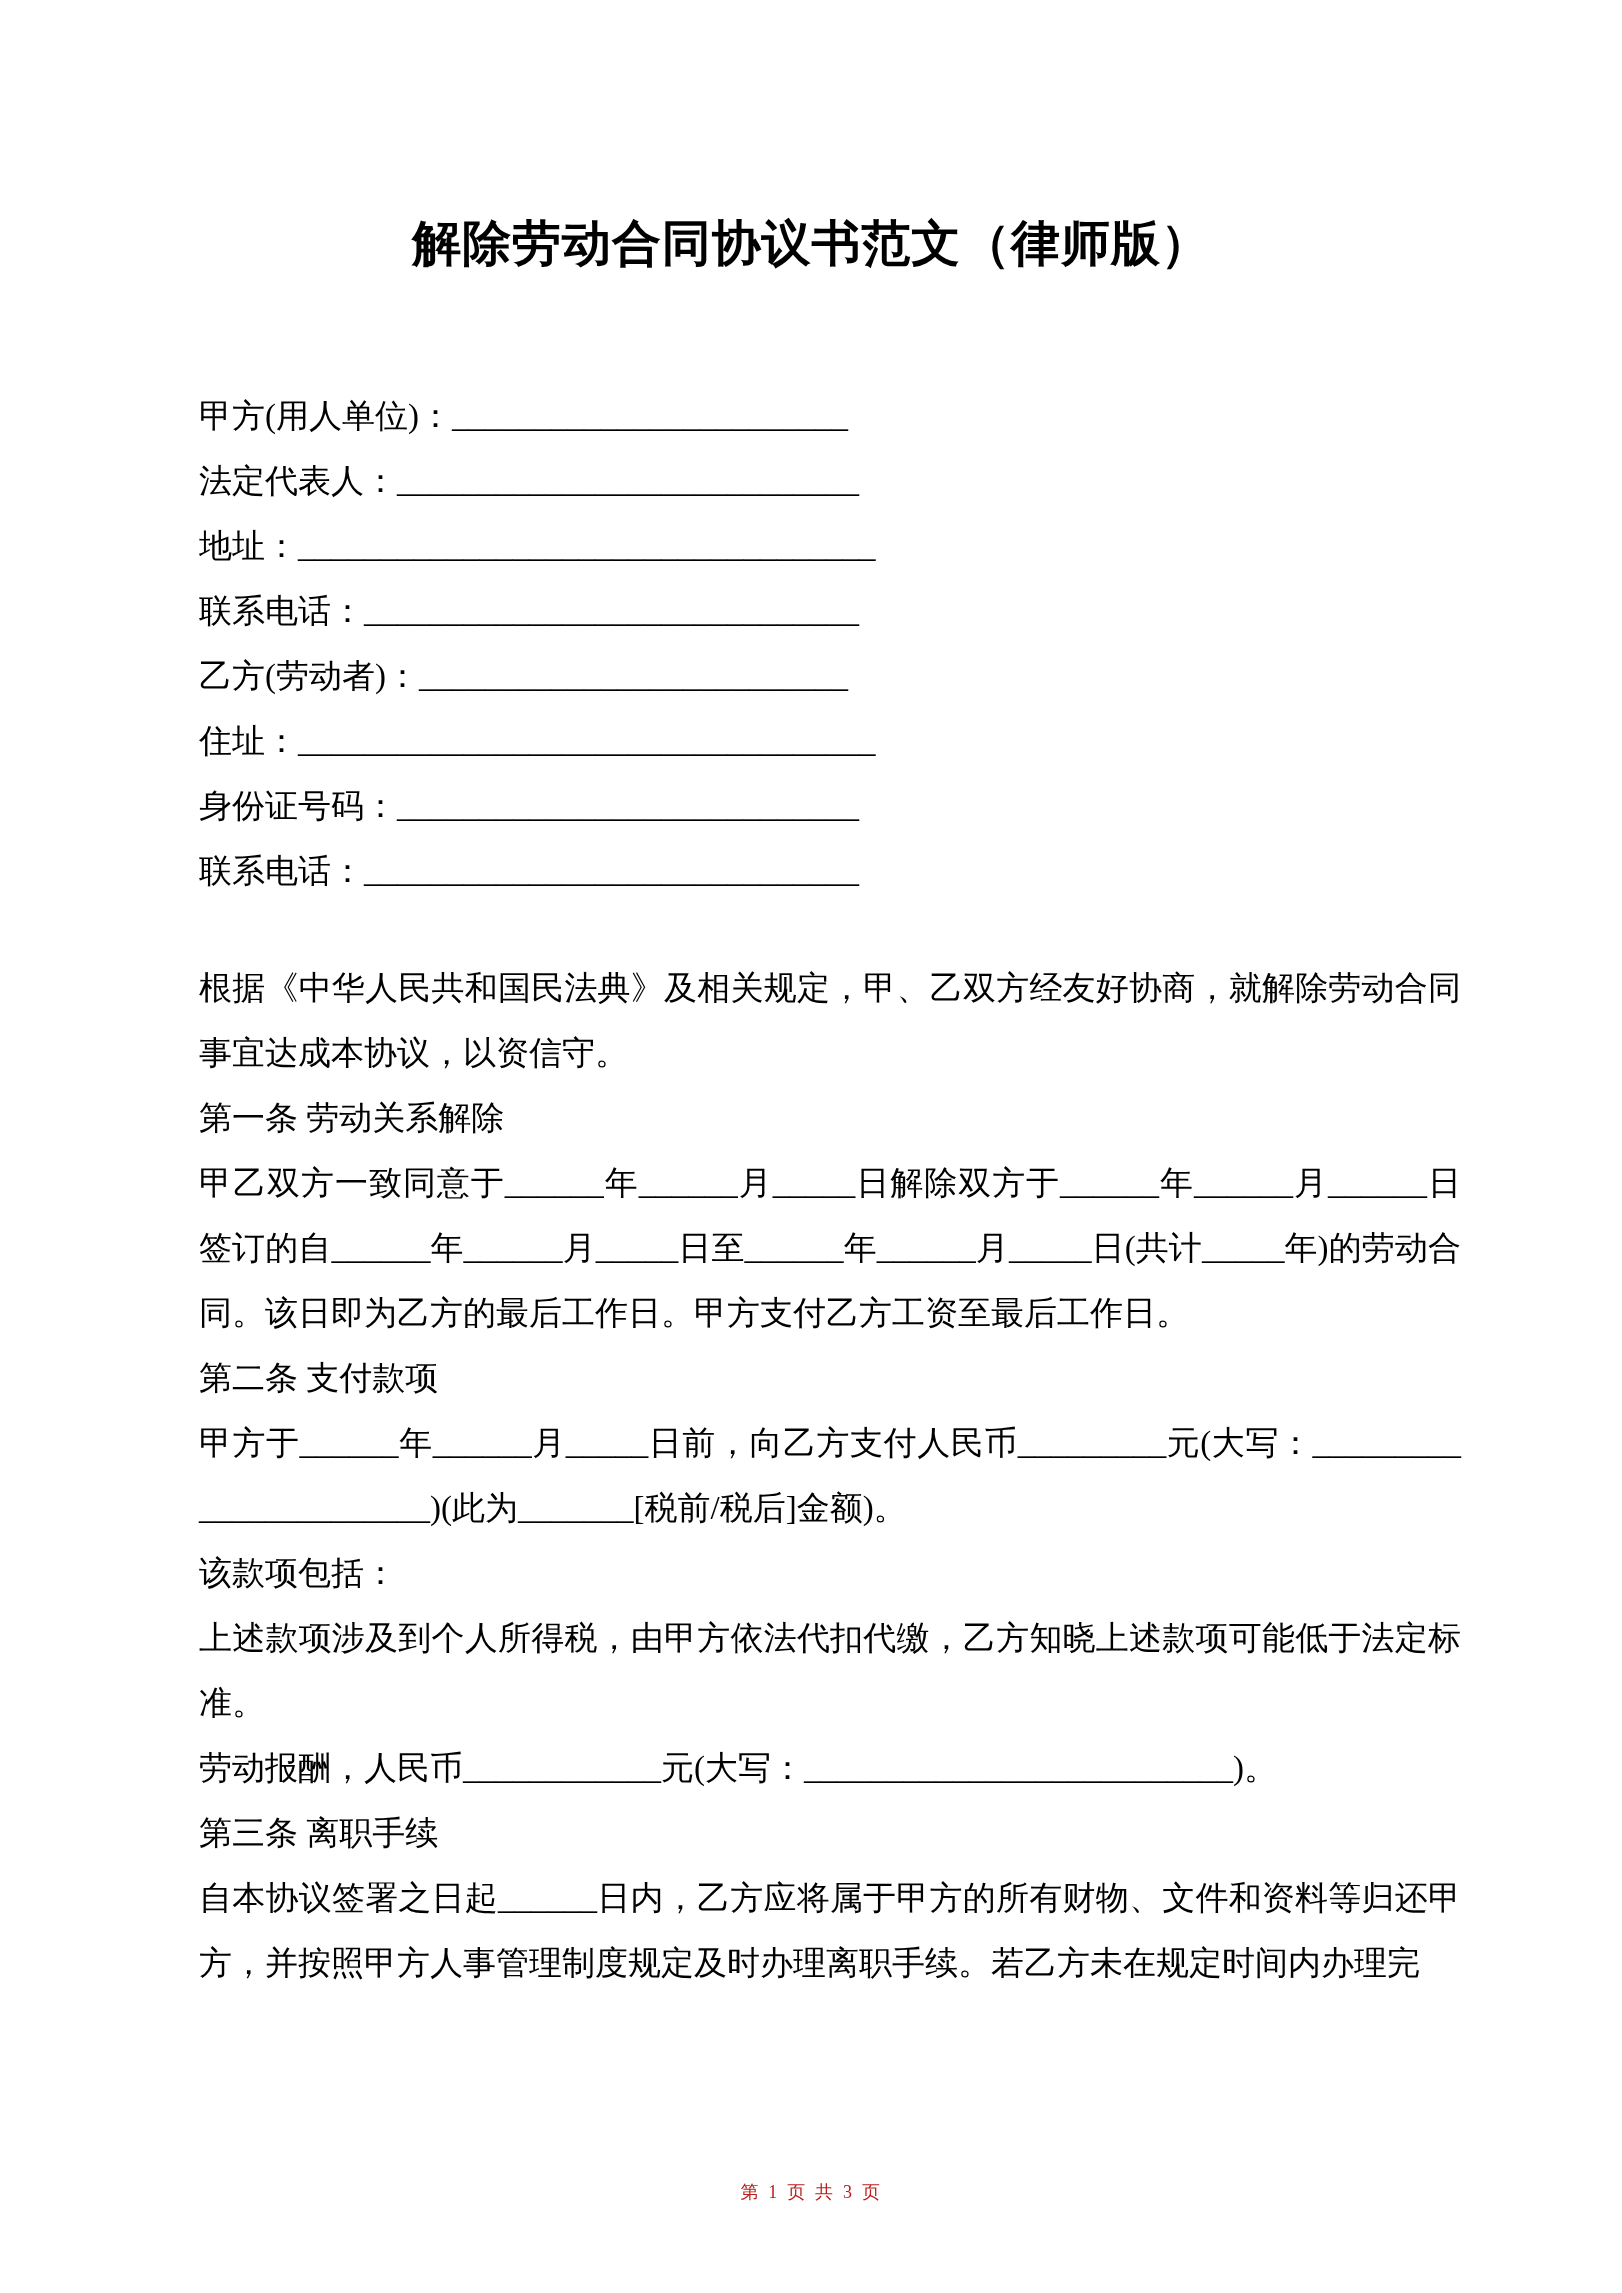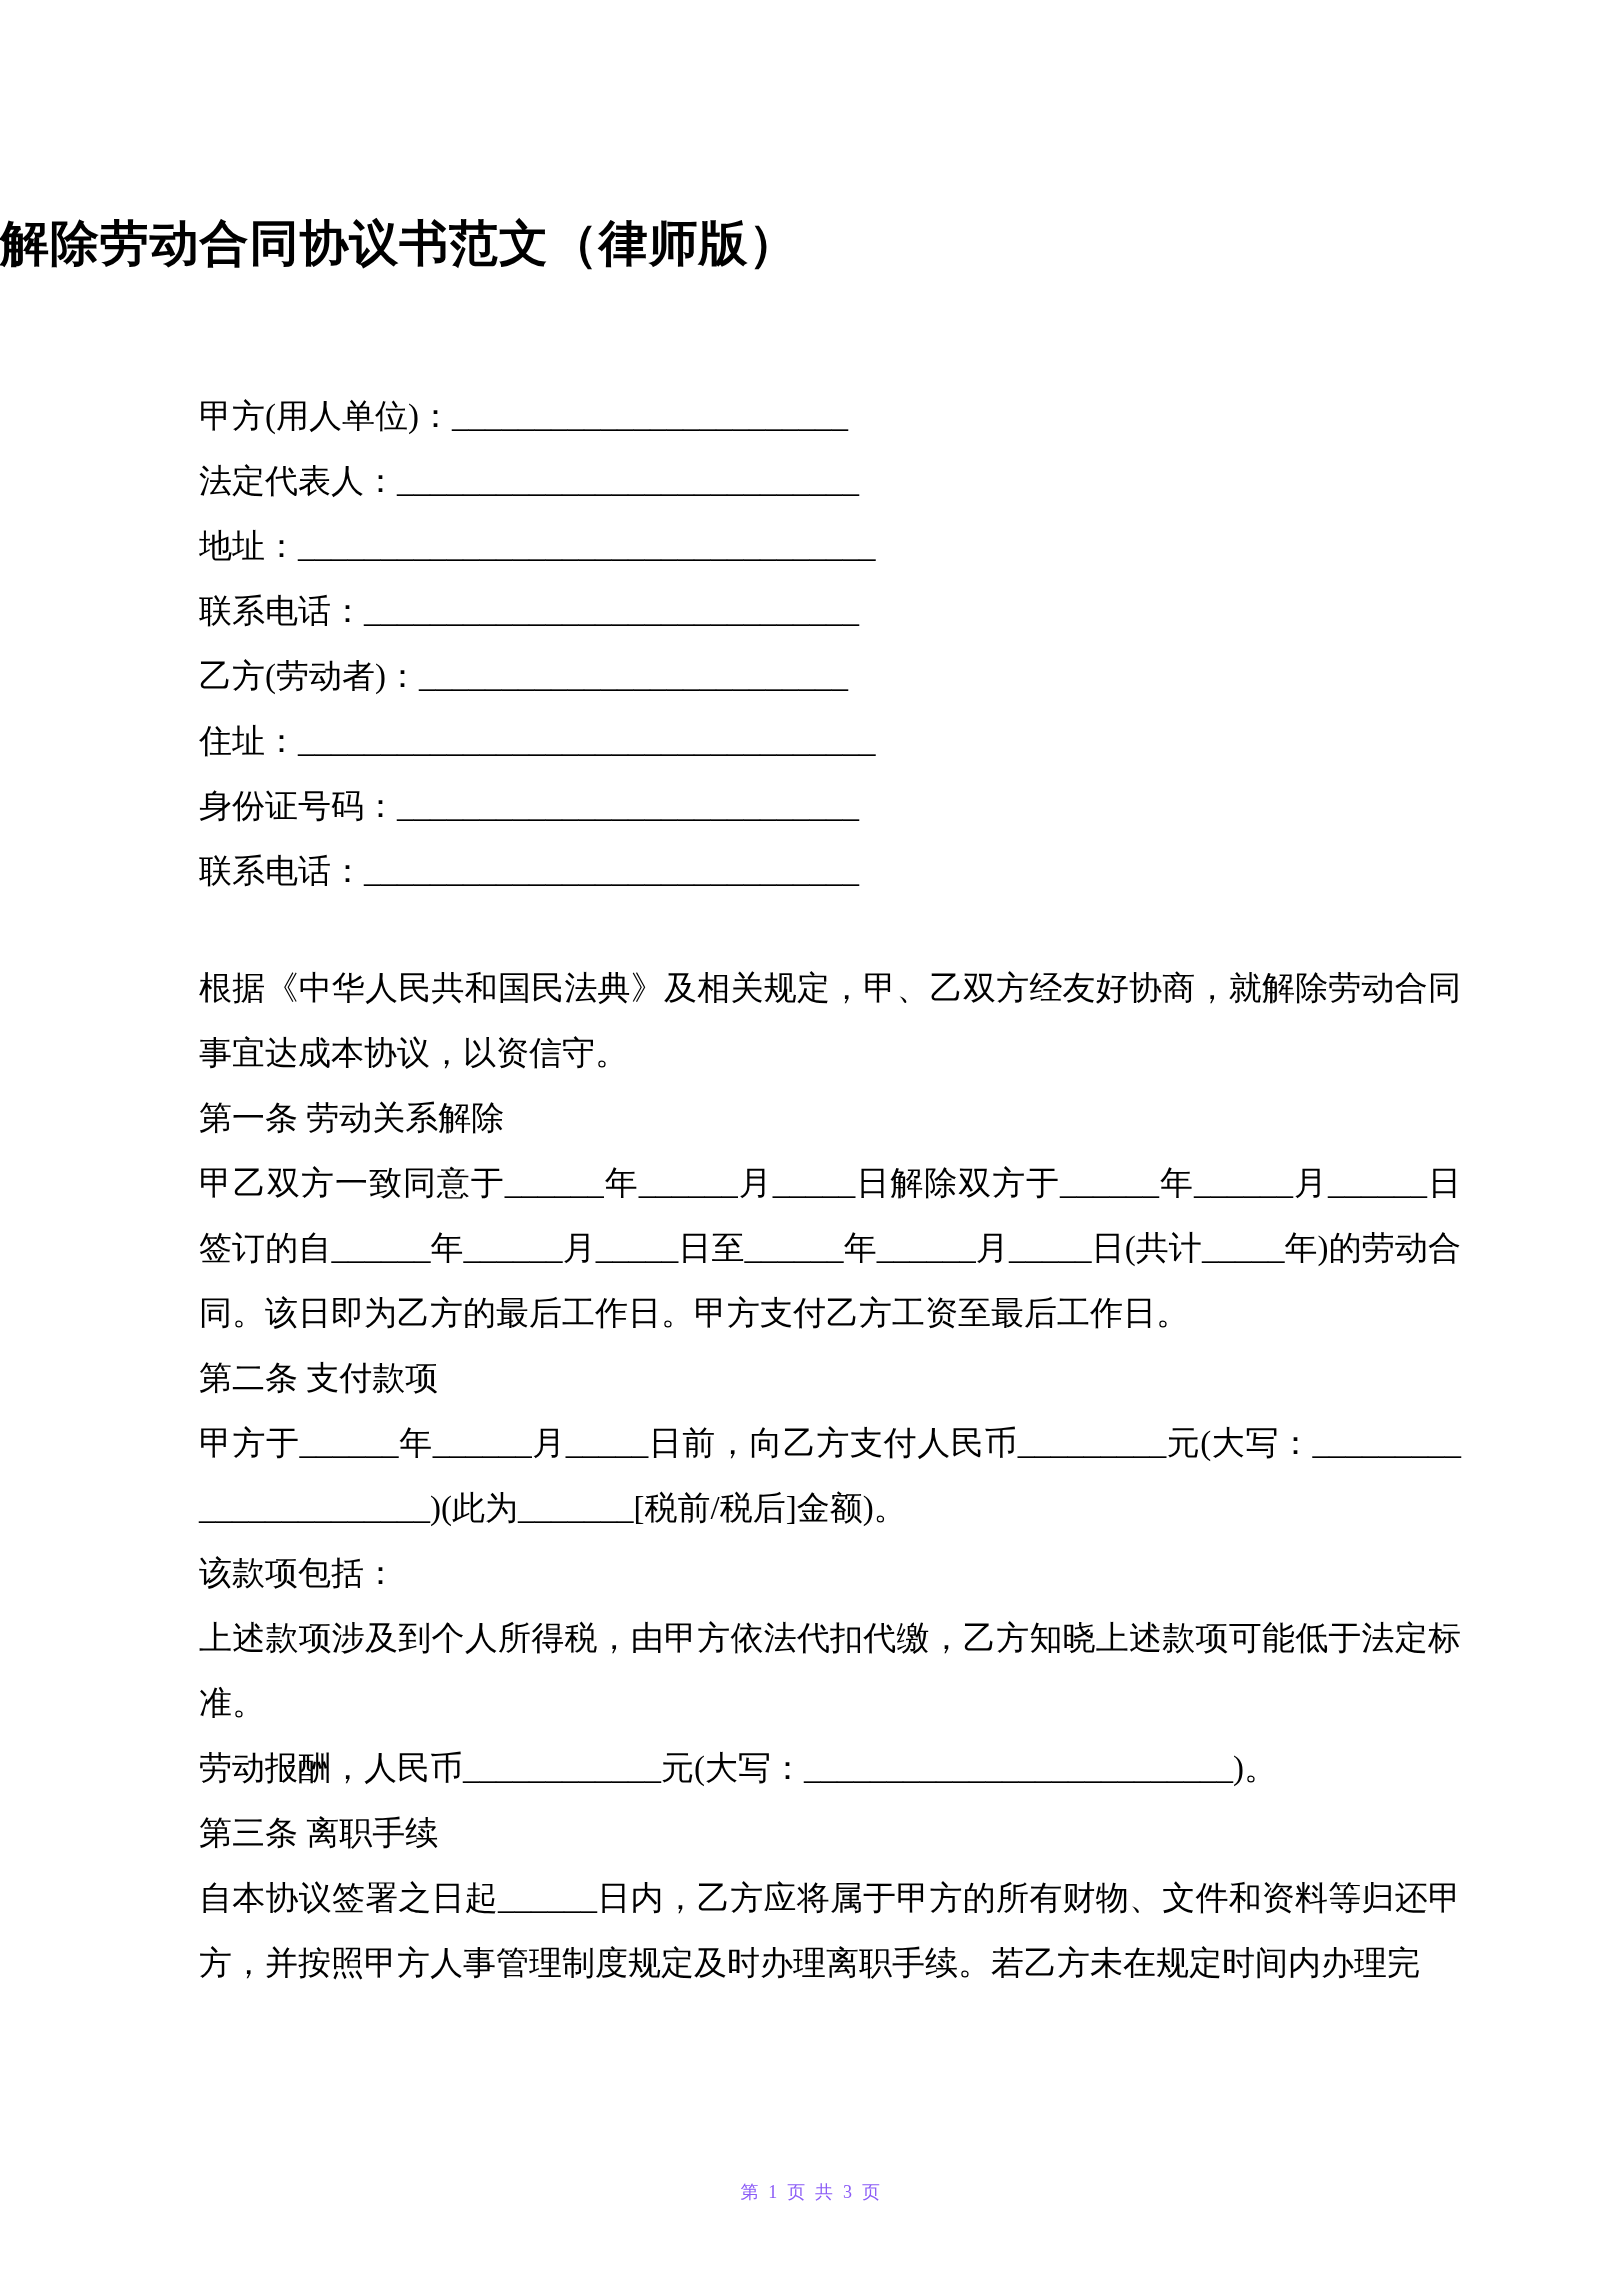--- a/index.html
+++ b/index.html
@@ -16,20 +16,21 @@
     font-family: "Liberation Serif", "DejaVu Serif", serif;
   }
   .page {
     position: relative;
     width: 100%;
     height: 100%;
   }
   .doc-title {
     margin: 0;
     padding-top: 211px;
+    text-align: center;
     font-size: 49px;
     line-height: 64px;
     font-weight: bold;
     letter-spacing: 0.9px;
     font-family: "Liberation Sans", "DejaVu Sans", sans-serif;
   }
   .content {
     margin-left: 199px;
     width: 1262px;
   }
@@ -65,21 +66,21 @@
     font-weight: bold;
   }
   .page-footer {
     position: absolute;
     left: 0;
     right: 0;
     top: 2180px;
     text-align: center;
     font-size: 18px;
     letter-spacing: 2.7px;
-    color: #8b5cf6;
+    color: #b91c1c;
   }
 </style>
 </head>
 <body>
 
 <div class="page">
 
   <h1 class="doc-title">解除劳动合同协议书范文（律师版）</h1>
 
   <div class="content">

